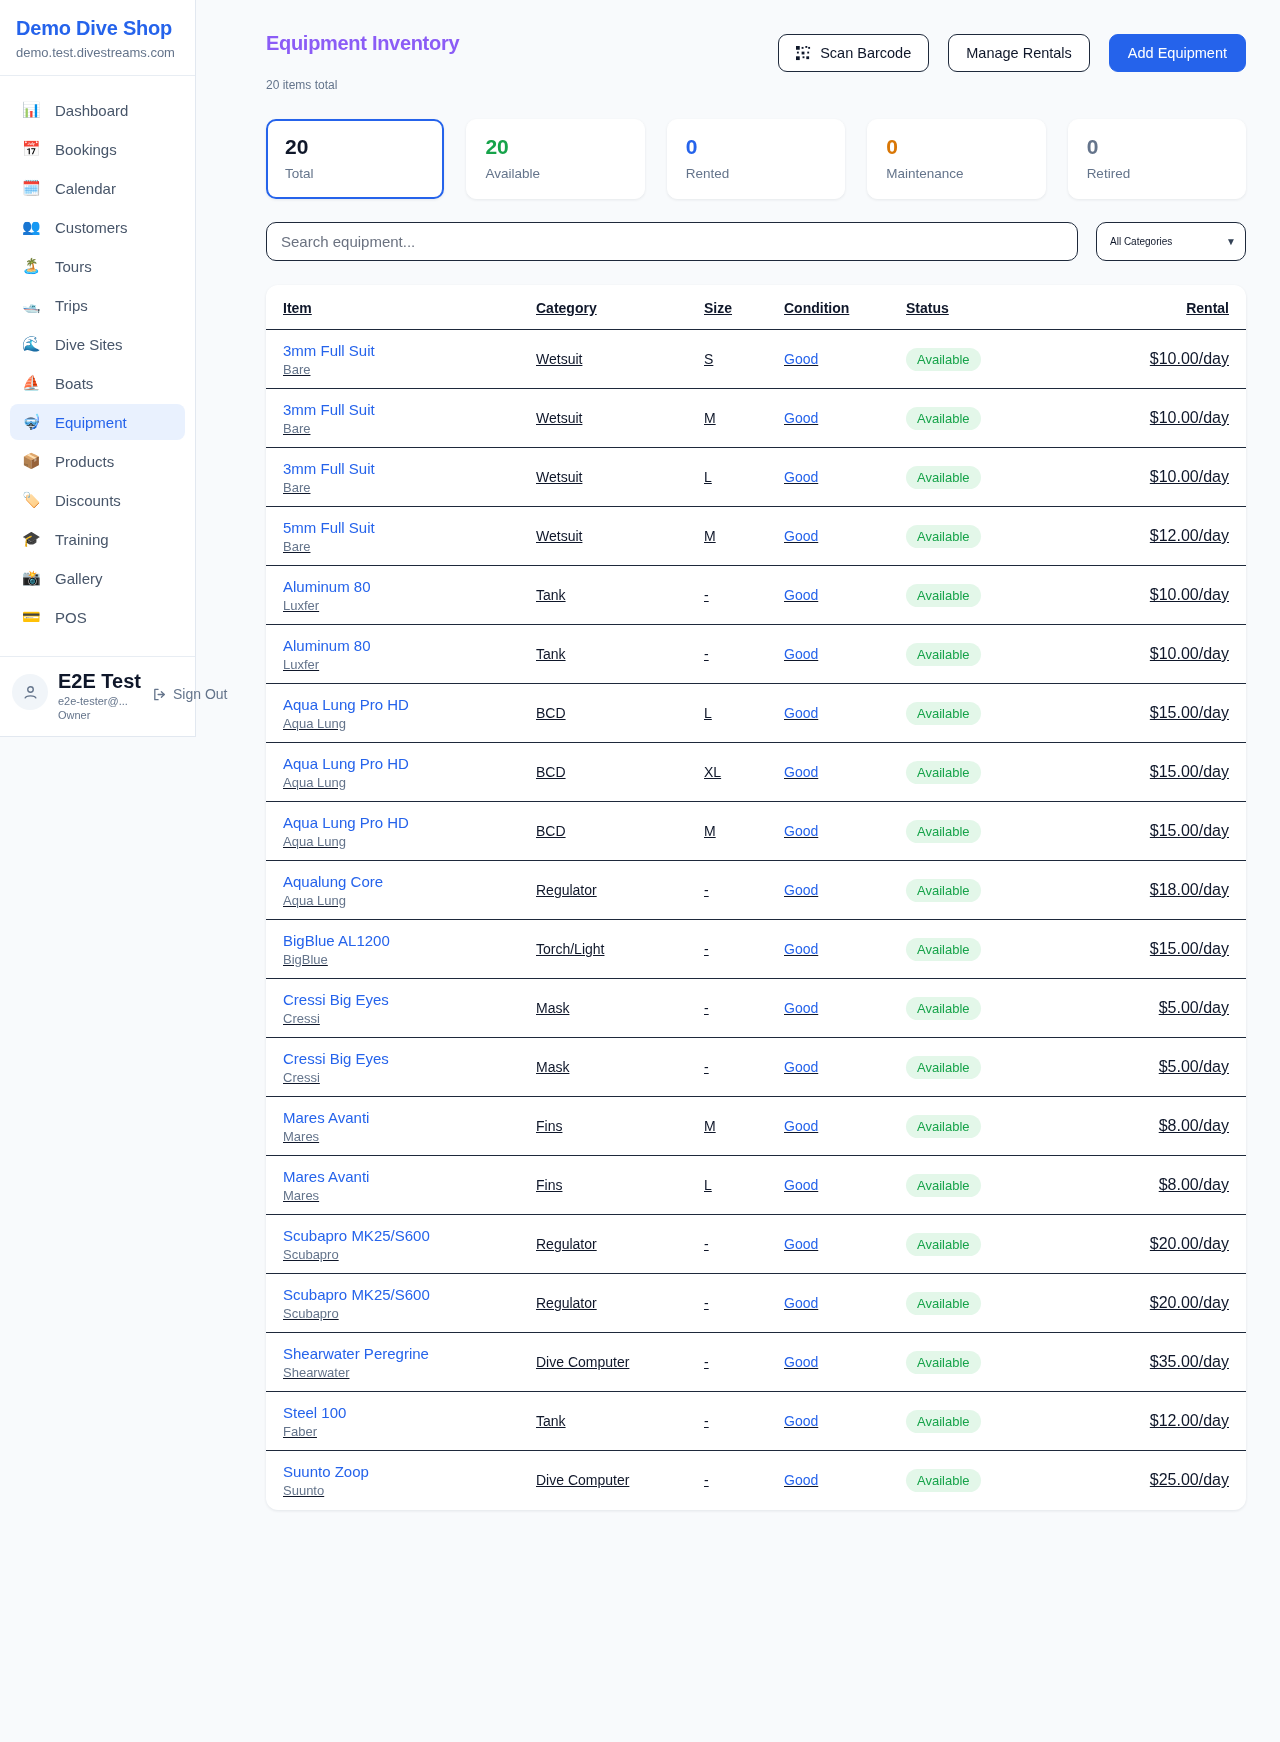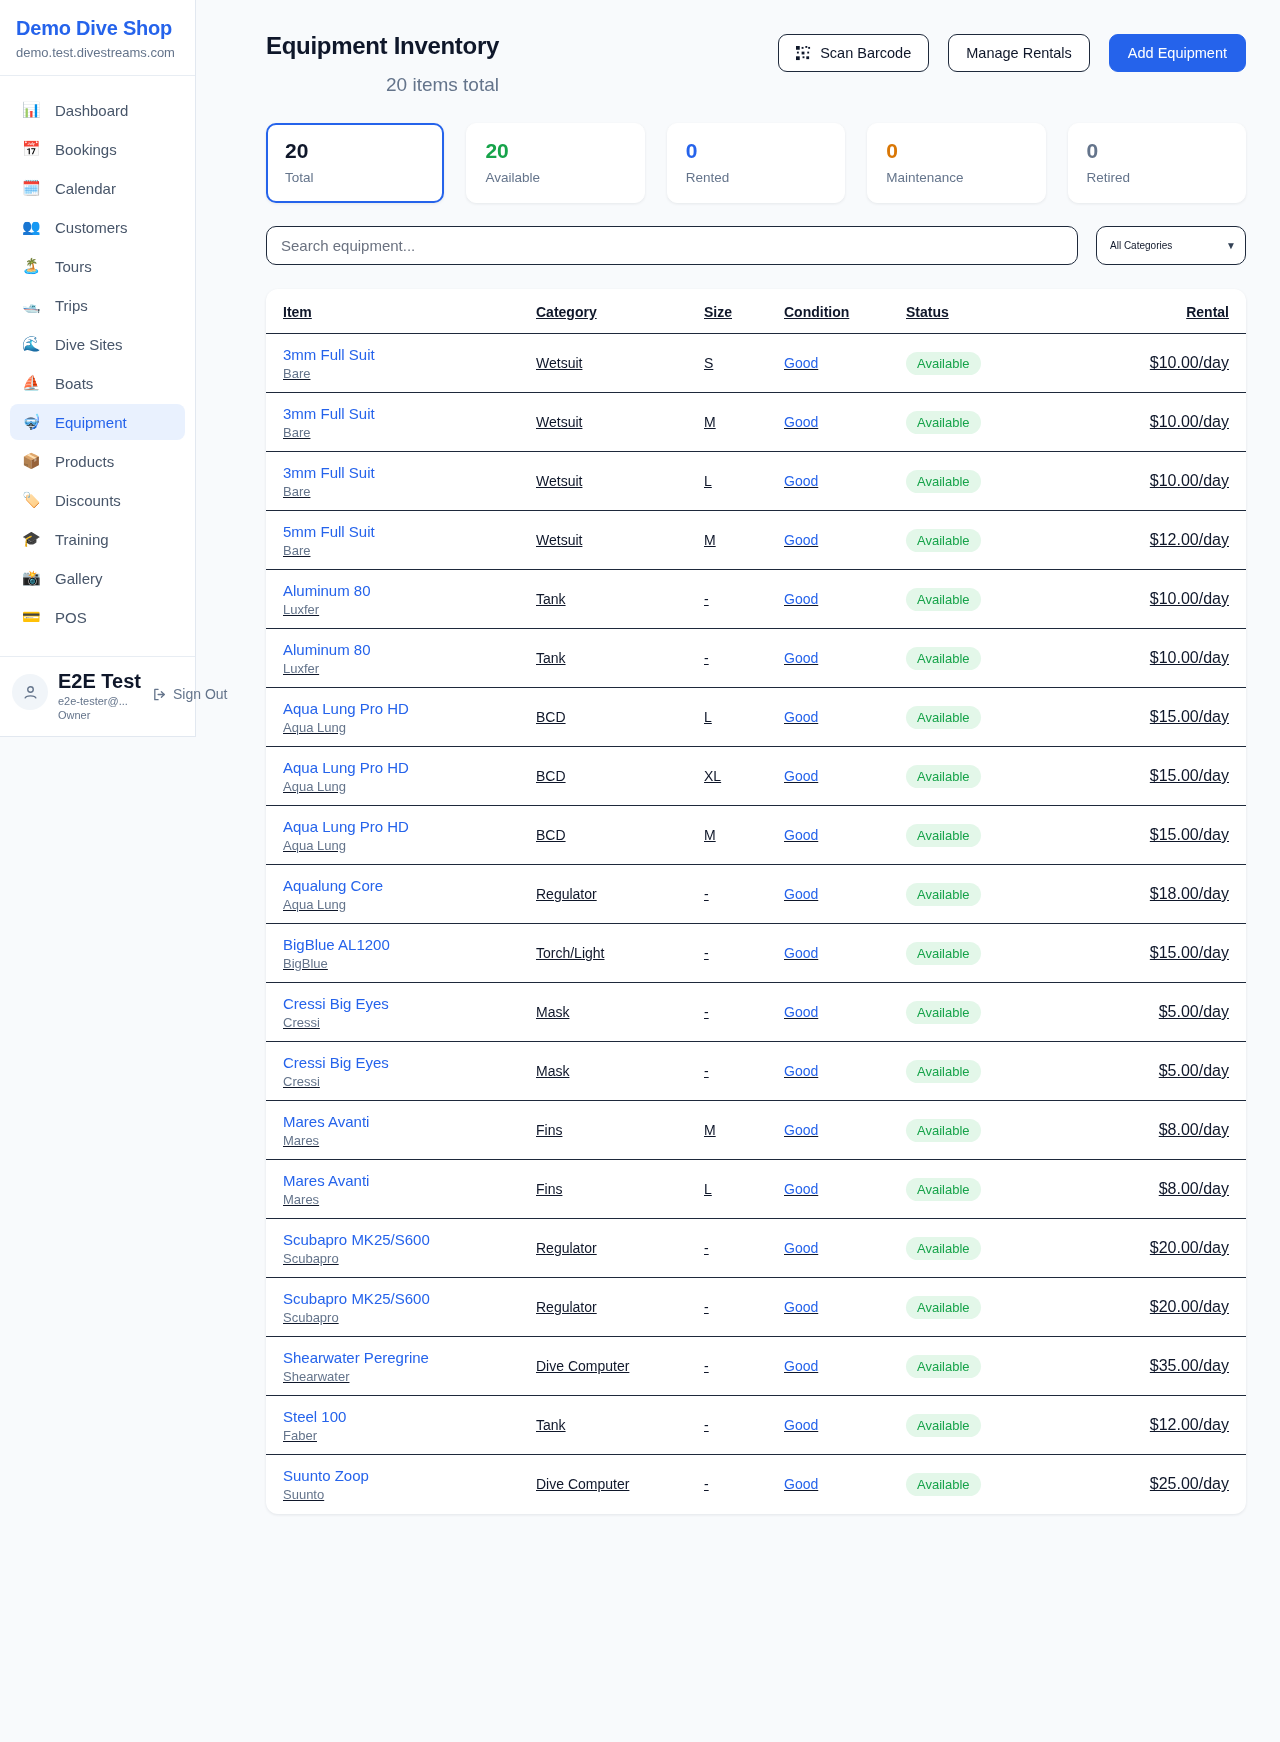--- a/index.html
+++ b/index.html
@@ -38,29 +38,29 @@
     margin-top:4px;
   }
   .user-meta { width:84px; }
   .user-name { font-weight:bold; font-size:20px; color:#0f172a; white-space:nowrap; overflow:hidden; }
   .user-email, .user-role { font-size:11px; color:#64748b; margin-top:2px; white-space:nowrap; overflow:hidden; }
   .signout { margin-left:auto; margin-top:16px; display:flex; align-items:center; gap:6px;
     color:#64748b; font-size:14px; cursor:pointer; white-space:nowrap; }
   
   .main { margin-left:230px; padding:32px 34px 0 36px; }
   .header-row { display:flex; justify-content:space-between; align-items:flex-start; }
-  .page-title { font-size:24px; font-weight:bold; color:#0f172a; letter-spacing:-0.3px; }
-  .page-sub { font-size:19px; color:#64748b; margin-top:14px;text-align:right; }
+  .page-title { font-size:20px; font-weight:bold; color:#8b5cf6; letter-spacing:-0.3px; }
+  .page-sub { font-size:12px; color:#64748b; margin-top:23px; }
   .actions { display:flex; gap:19px; margin-top:2px; }
   .btn { border-radius:9px; font-size:14.5px; font-family:inherit; cursor:pointer;
     display:inline-flex; align-items:center; gap:9px; }
   .btn-outline { background:#fff; border:1px solid #1e293b; color:#0f172a; padding:10px 17px; }
   .btn-primary { background:#2563eb; border:1px solid #2563eb; color:#fff; padding:10px 18px; font-weight:500; }
   
-  .stats { display:flex; gap:22px; margin-top:27px;justify-content:center; }
+  .stats { display:flex; gap:22px; margin-top:27px; }
   .stat-card {
     flex:1; background:#fff; border:1px solid #ffffff; border-radius:10px;
     padding:15px 18px 17px; box-shadow:0 1px 3px rgba(15,23,42,.08); cursor:pointer;
   }
   .stat-card.selected { border:2px solid #2563eb; padding:14px 17px 16px; }
   .stat-value { font-size:21px; font-weight:bold; }
   .stat-label { font-size:13.5px; color:#64748b; margin-top:7px; }
   
   .filter-row { display:flex; gap:18px; margin-top:23px; }
   .search-input {

